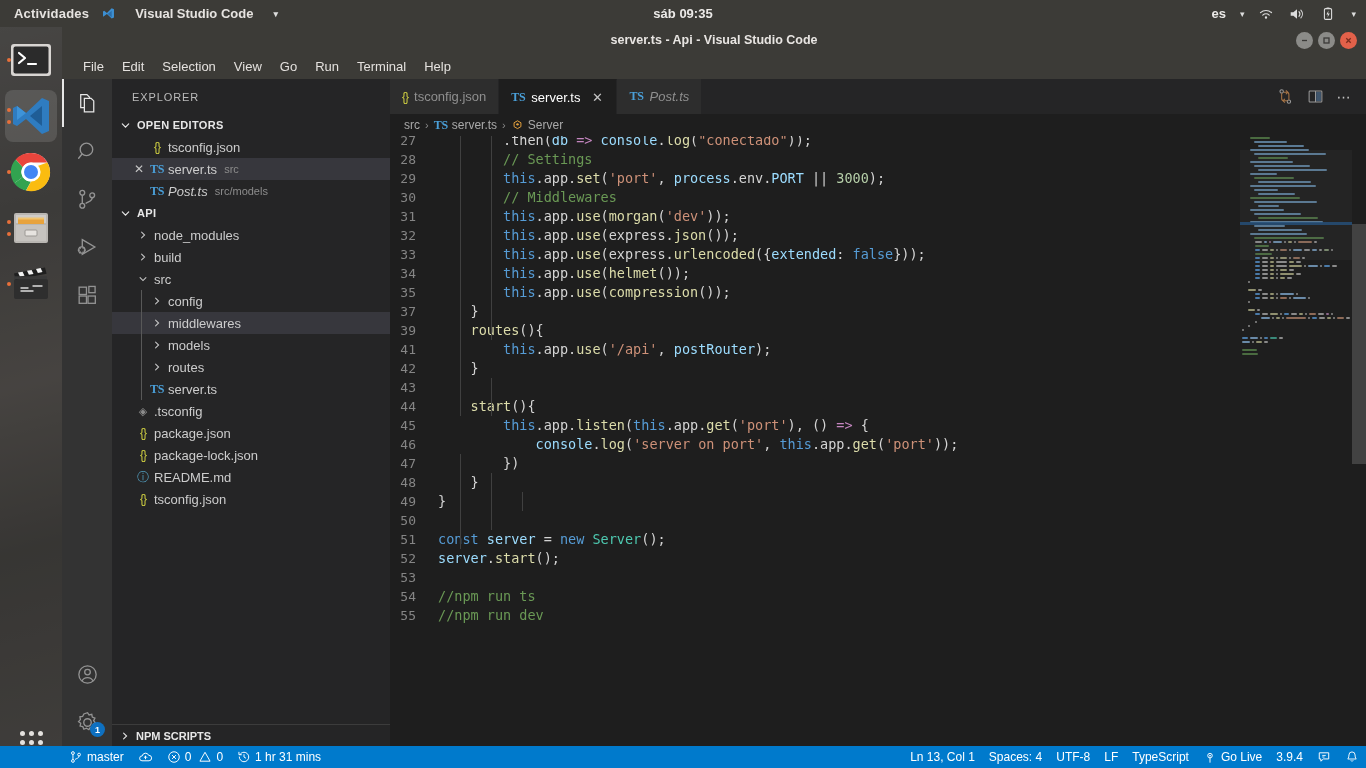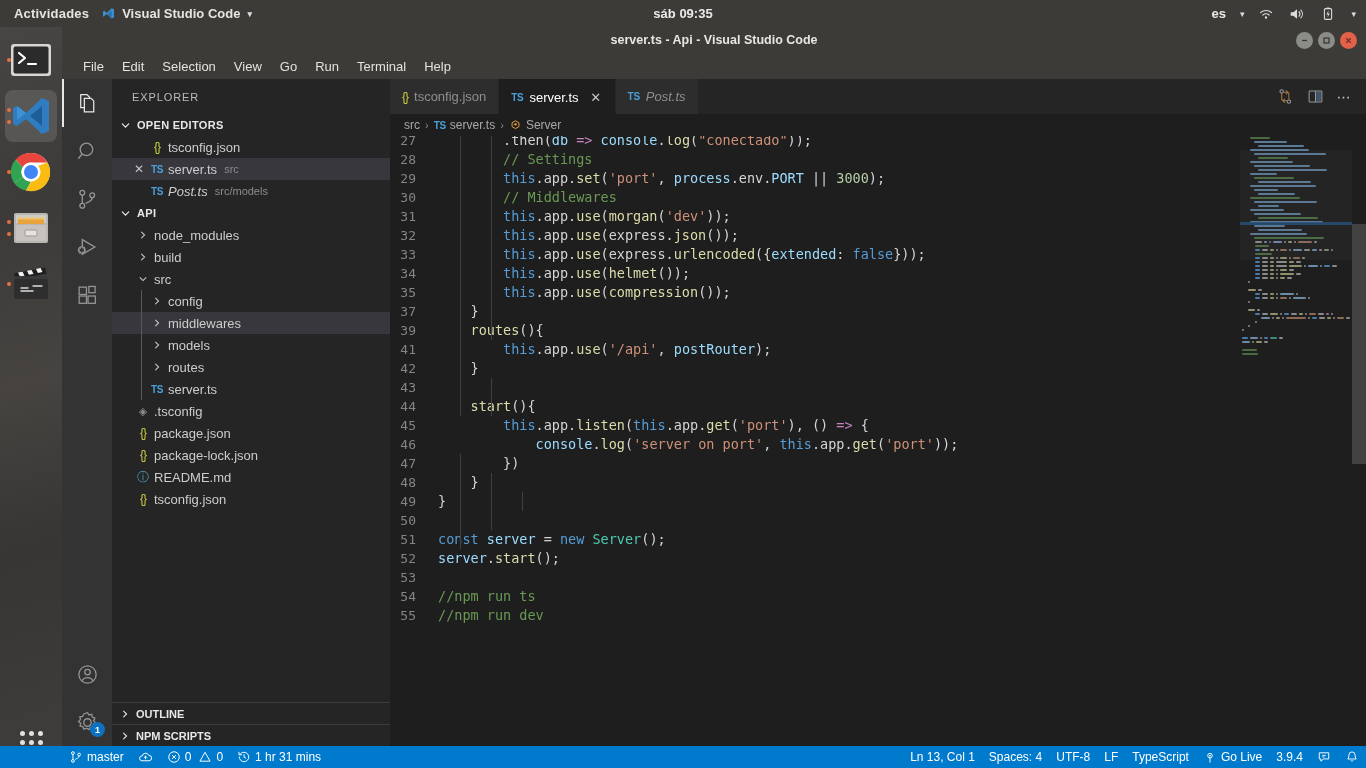--- a/index.html
+++ b/index.html
@@ -12,21 +12,21 @@
     -webkit-font-smoothing:antialiased;
   }
 
   
   #gnome-topbar{
     position:absolute; top:0; left:0; width:1366px; height:27px;
     background:#3c3b37; display:flex; align-items:center;
     font-size:13px; color:#e6e3e0; z-index:50;
   }
   .gn-activities{ font-weight:bold; padding:0 12px 0 14px; letter-spacing:.2px; }
-  .gn-app{ display:flex; align-items:center; gap:6px; font-weight:bold; }
+  .gn-app{ display:flex; align-items:center; gap:19px; font-weight:bold; }
   .gn-vscode-logo{ width:15px; height:14px; display:block; }
   .gn-caret{ font-size:9px; color:#ddd; margin-left:1px; }
   .gn-clock{ position:absolute; left:50%; transform:translateX(-50%);
              font-weight:bold; font-size:13px; color:#eceae8; }
   .gn-right{ position:absolute; right:10px; display:flex; align-items:center; gap:13px; }
   .gn-lang{ font-weight:bold; color:#eceae8; }
   .gn-ic{ width:18px; height:16px; display:block; }
 
   
   #desktop-wallpaper{
@@ -105,21 +105,21 @@
   .twisty{ width:16px; height:16px; display:flex; align-items:center; justify-content:center; }
   .twisty svg{ display:block; }
   .tree-row{
     height:22px; display:flex; align-items:center; font-size:13px;
     color:#cccccc; white-space:nowrap; position:relative; padding-right:6px;
   }
   .tree-row.selected{ background:#37373d; }
   .tree-indent{ flex:none; }
   .row-icon{ width:18px; min-width:18px; display:flex; align-items:center;
              justify-content:center; font-size:11px; }
-  .ts-badge{ color:#4a9fd8; font-size:10px; font-weight:bold; letter-spacing:-.3px; }
+  .ts-badge{ color:#4a9fd8; font-size:12px; font-weight:bold; letter-spacing:-.3px;font-family:Liberation Serif, serif; }
   .json-badge{ color:#cbcb41; font-size:12px; letter-spacing:-1px; }
   .md-badge{ color:#519aba; font-size:12px; }
   .git-badge{ color:#8c8c8c; font-size:11px; }
   .row-label{ margin-left:2px; }
   .row-label.italic{ font-style:italic; }
   .row-desc{ margin-left:7px; font-size:11px; color:#8c8c8c; }
   .close-x{ width:18px; min-width:18px; display:flex; align-items:center;
             justify-content:center; color:#c5c5c5; font-size:12px; }
   #sidebar-spacer{ flex:1; }
   .bottom-section{ border-top:1px solid #3c3c3c; height:22px;
@@ -533,28 +533,20 @@
         <span class="row-label">README.md</span>
       </div>
       <div class="tree-row">
         <span class="tree-indent" style="width:22px"></span>
         <span class="row-icon json-badge">{}</span>
         <span class="row-label">tsconfig.json</span>
       </div>
 
       <div id="sidebar-spacer"></div>
 
-      <div class="bottom-section">
-        <span class="twisty">
-          <svg width="10" height="10" viewBox="0 0 12 12">
-              <path d="M4.3 2.5L7.9 6l-3.6 3.5" stroke="#e7e7e7" stroke-width="1.3" fill="none" stroke-linecap="round"></path>
-            </svg>
-        </span>
-        <span>OUTLINE</span>
-      </div>
       <div class="bottom-section">
         <span class="twisty">
           <svg width="10" height="10" viewBox="0 0 12 12">
               <path d="M4.3 2.5L7.9 6l-3.6 3.5" stroke="#e7e7e7" stroke-width="1.3" fill="none" stroke-linecap="round"></path>
             </svg>
         </span>
         <span>NPM SCRIPTS</span>
       </div>
     </div>
 

